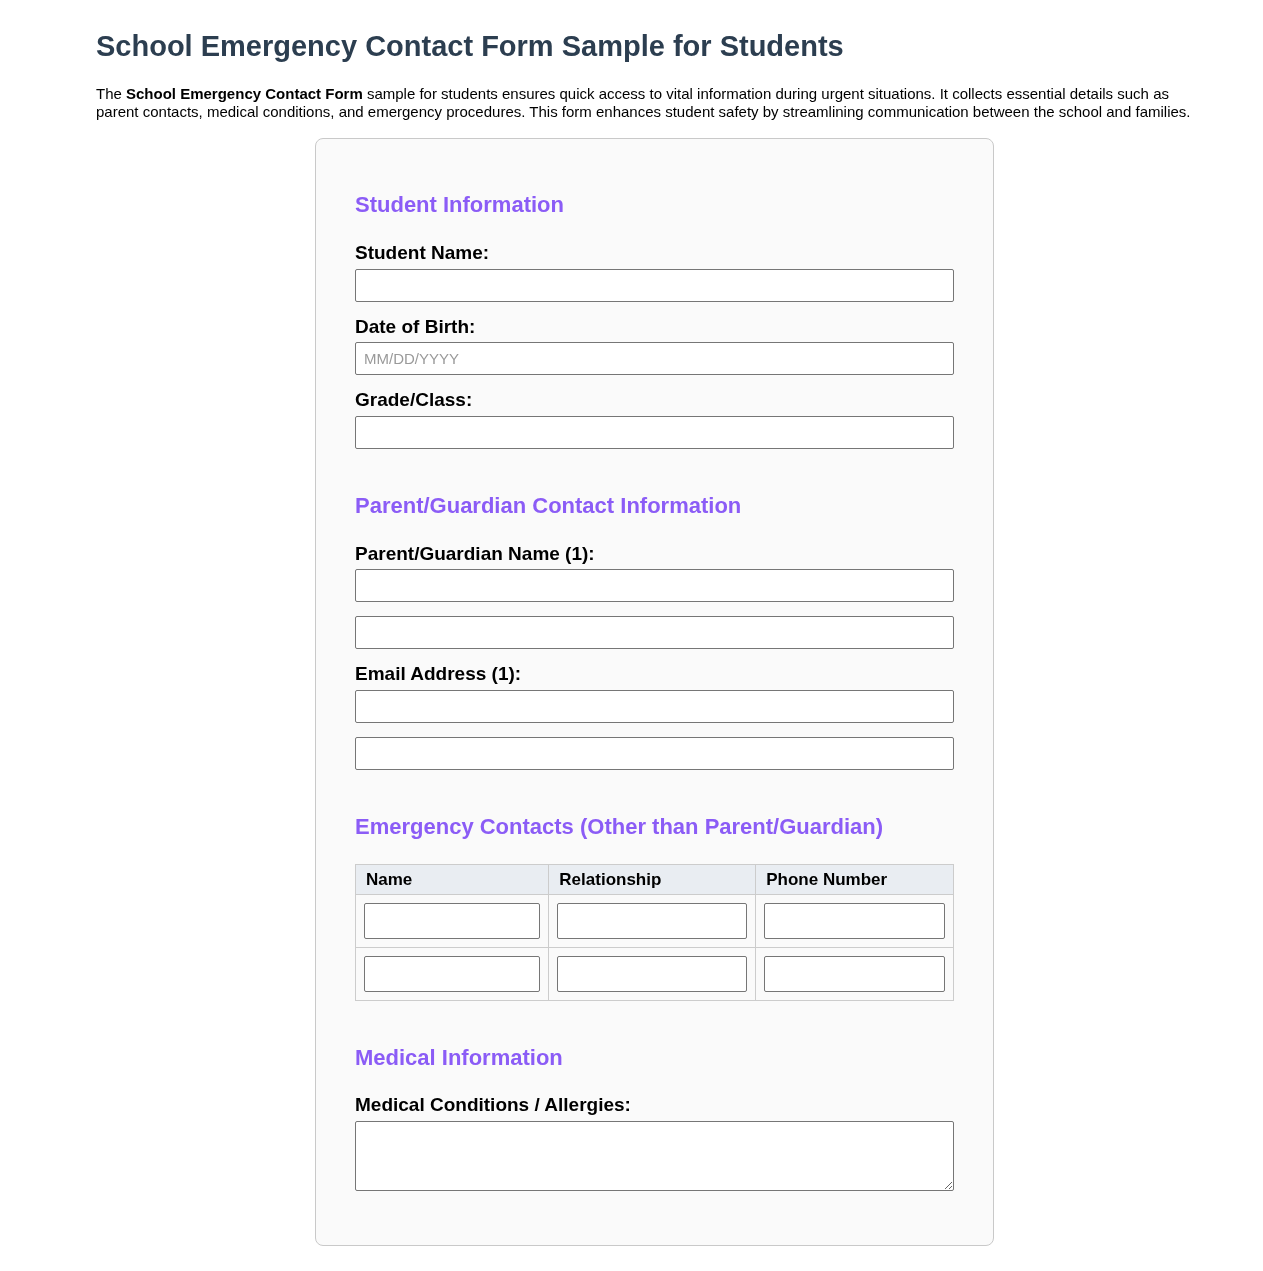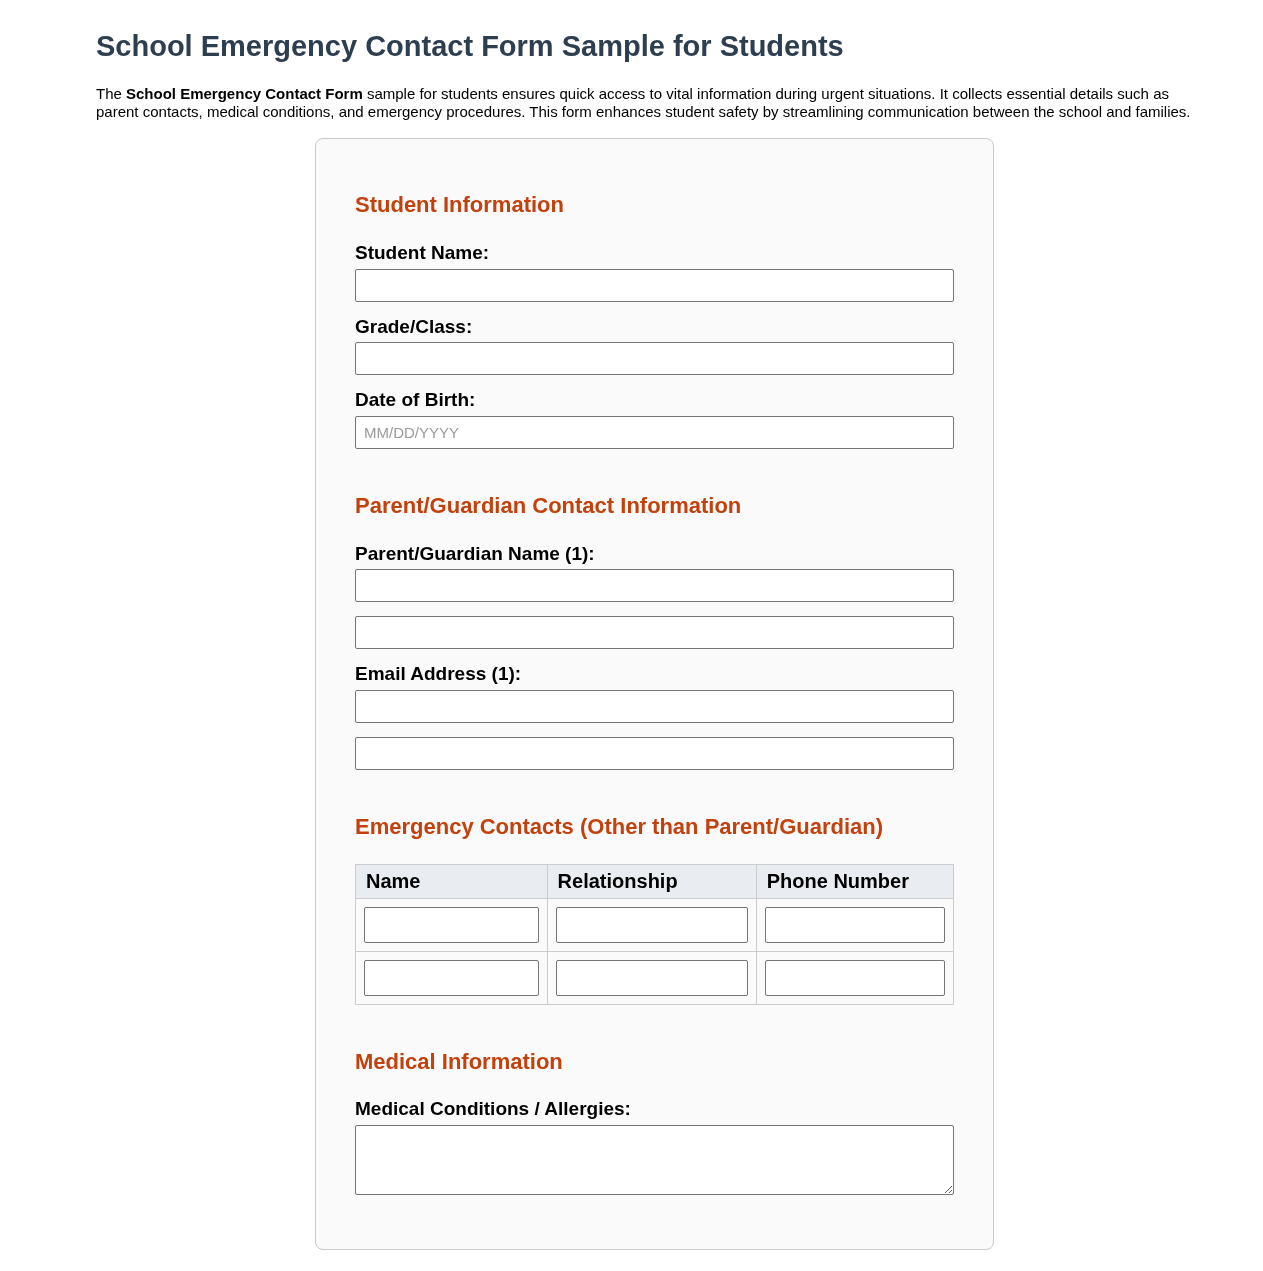--- a/index.html
+++ b/index.html
@@ -37,21 +37,21 @@
     background: #fafafa;
     border: 1px solid #c9c9c9;
     border-radius: 8px;
     padding: 30px 39px 40px 39px;
   }
 
   .card h2.section-heading {
     font-size: 22px;
     line-height: 1.15;
     font-weight: bold;
-    color: #c2410c;
+    color: #8b5cf6;
     margin: 23px 0 24px 0;
   }
   .card h2.section-heading.mt { margin-top: 44px; }
 
   .field { margin-bottom: 14px; }
   .field label {
     display: block;
     font-size: 19px;
     font-weight: bold;
     margin-bottom: 5px;
@@ -74,21 +74,21 @@
 
   table.contacts {
     width: 100%;
     border-collapse: collapse;
     margin: 0;
   }
   table.contacts th {
     background: #e9edf2;
     border: 1px solid #cccccc;
     text-align: left;
-    font-size: 20px;
+    font-size: 17px;
     font-weight: bold;
     padding: 5px 10px;
     line-height: 1.15;
   }
   table.contacts td {
     border: 1px solid #cccccc;
     padding: 8px;
   }
   .cell-input {
     display: block;
@@ -130,27 +130,27 @@
     <div class="card">
 
       <h2 class="section-heading">Student Information</h2>
 
       <div class="field">
         <label>Student Name:</label>
         <input type="text" class="text-input" placeholder="" style="">
       </div>
 
       <div class="field">
-        <label>Grade/Class:</label>
-        <input type="text" class="text-input" placeholder="" style="">
-      </div>
-
-      <div class="field">
         <label>Date of Birth:</label>
         <input type="text" class="text-input" placeholder="MM/DD/YYYY" style="">
+      </div>
+
+      <div class="field">
+        <label>Grade/Class:</label>
+        <input type="text" class="text-input" placeholder="" style="">
       </div>
 
       <h2 class="section-heading mt">Parent/Guardian Contact Information</h2>
 
       <div class="field">
         <label>Parent/Guardian Name (1):</label>
         <input type="text" class="text-input" placeholder="" style="">
       </div>
 
       <div class="field">

